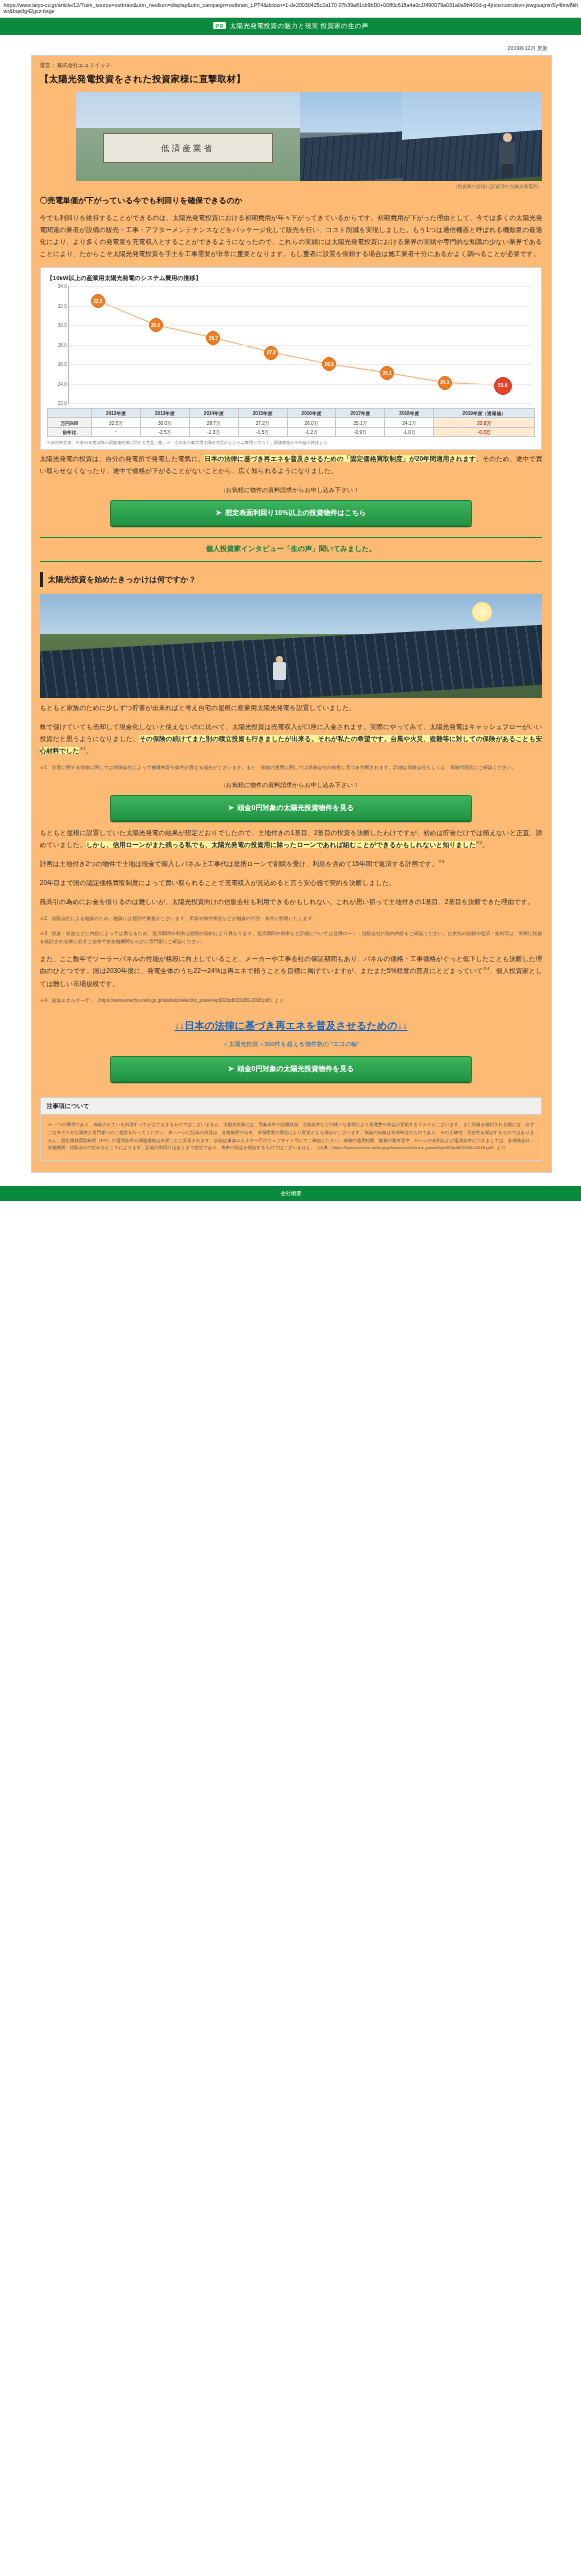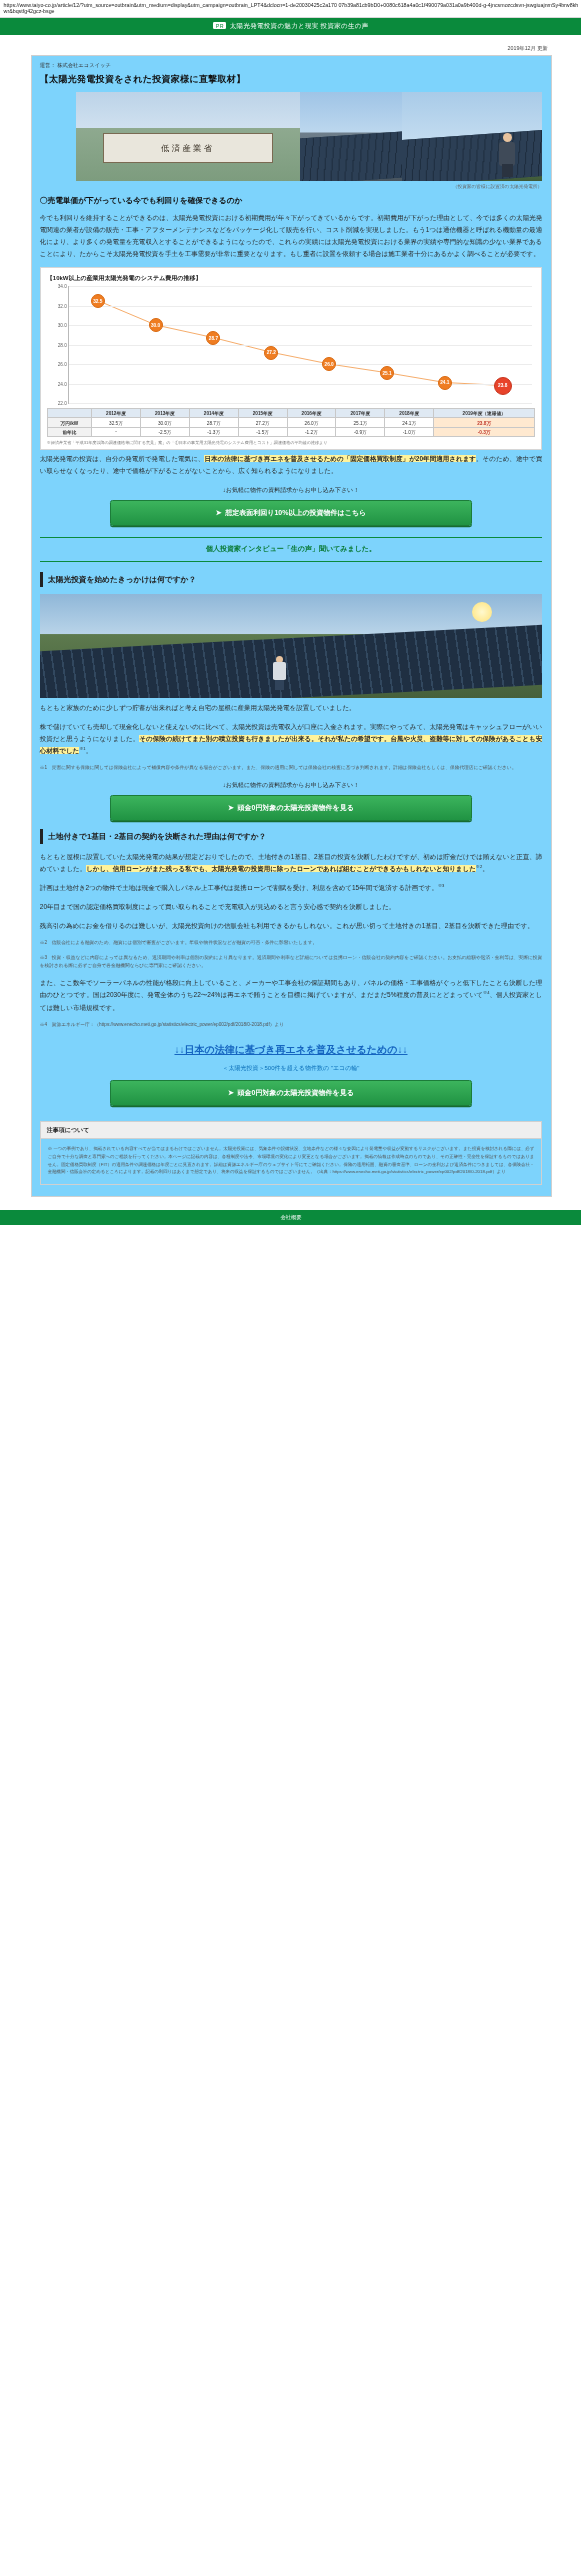--- a/index.html
+++ b/index.html
@@ -45,21 +45,21 @@
   }
   .datestamp{
     text-align:right;
     font-size:5.3px;
     color:#444;
     margin:1.2px 3.6px 3.6px 0;
   }
   .article-box{
     border:0.6px solid #cfcfcf;
     padding:6px 8.3px 10.7px 8.3px;
-    background:#7dd3fc;
+    background:#fdba74;
   }
   .kw{
     font-size:5.3px;
     color:#333;
     margin-bottom:3.6px;
   }
   h1.headline{
     font-size:9px;
     font-weight:bold;
     margin:3.6px 0 6px 0;
@@ -436,21 +436,20 @@
 
     <p class="body">もともと家族のために少しずつ貯蓄が出来ればと考え自宅の屋根に産業用太陽光発電を設置していました。</p>
     <p class="body">
       <span>株で儲けていても売却して現金化しないと使えないのに比べて、太陽光投資は売電収入が口座に入金されます。実際にやってみて、太陽光発電はキャッシュフローがいい投資だと思うようになりました。</span><b class="strong hl-y">その保険の続けてまた別の積立投資も行きましたが出来る。それが私たの希望です。台風や火災、盗難等に対しての保険があることも安心材料でした</b><span class="sup">※1</span>。
     </p>
     <div class="note">※1　災害に関する保険に関しては保険会社によって補償内容や条件が異なる場合がございます。また、保険の適用に関しては保険会社の検査に基づき判断されます。詳細は保険会社もしくは、保険代理店にご確認ください。</div>
 
     <div class="cta-lead">↓お気軽に物件の資料請求からお申し込み下さい！</div>
     <a class="cta" href="#"><span class="arrow">➤</span><span>頭金0円対象の太陽光投資物件を見る</span></a>
 
-    <div class="qbar">土地付きで1基目・2基目の契約を決断された理由は何ですか？</div>
 
     <p class="body">
       <span>もともと屋根に設置していた太陽光発電の結果が想定どおりでしたので、土地付きの1基目、2基目の投資を決断したわけですが、初めは貯金だけでは賄えないと正直、諦めていました。</span><b class="strong hl-y">しかし、信用ローンがまた残っる私でも、太陽光発電の投資用に除ったローンであれば組むことができるかもしれないと知りました</b><span class="sup">※2</span>。
     </p>
     <p class="body">
       <span>計画は土地付き2つの物件で土地は現金で購入しパネル上工事代は提携ローンで割賦を受け、利息を含めて15年間で返済する計画です。</span><span class="sup">※3</span>
     </p>
     <p class="body">20年目まで国の認定価格買取制度によって買い取られることで充電収入が見込めると言う安心感で契約を決断しました。</p>
     <p class="body">残高引の為めにお金を借りるのは難しいが、太陽光投資向けの信販会社も利用できるかもしれない。これが思い切って土地付きの1基目、2基目を決断できた理由です。</p>
 

